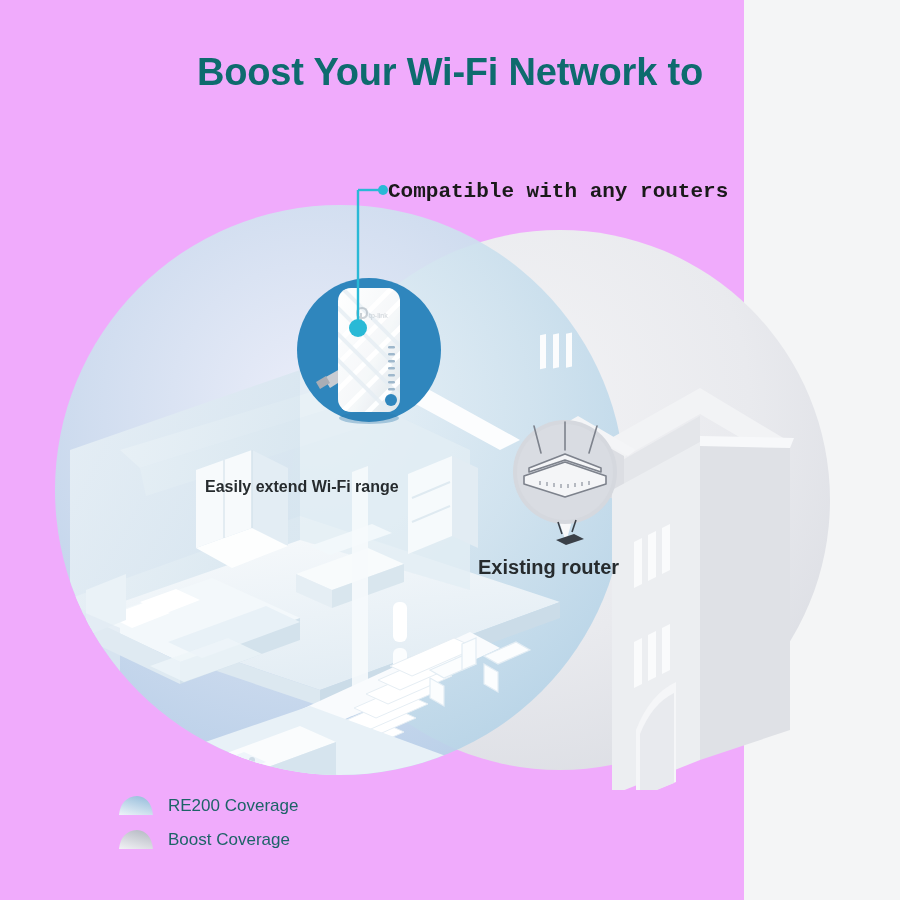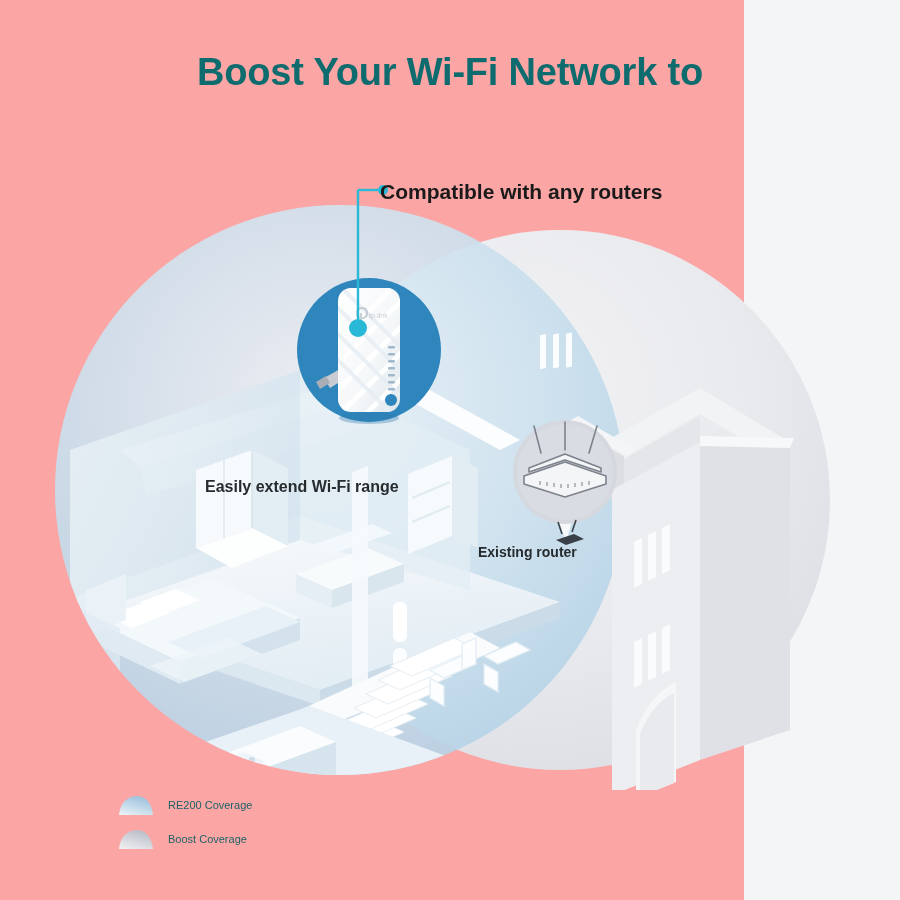--- a/index.html
+++ b/index.html
@@ -10,21 +10,21 @@
     width: 900px;
     height: 900px;
     background: #f4f5f6;
     font-family: "Liberation Sans", sans-serif;
     overflow: hidden;
   }
   #stage {
     position: relative;
     width: 744px;
     height: 900px;
-    background: #fca5a5;
+    background: #f0abfc;
   }
 
   
   .headline {
     position: absolute;
     left: 0;
     top: 48px;
     width: 900px;
     text-align: center;
     color: #0e6b6e;
@@ -45,46 +45,47 @@
     width: 900px;
     height: 640px;
   }
   #scene svg {
     display: block;
   }
 
   
   .callout-text {
     position: absolute;
-    left: 380px;
+    left: 388px;
     top: 178px;
     width: 400px;
     color: #1a1a1a;
     font-size: 21px;
     font-weight: bold;
     line-height: 1.38;
+    font-family: Liberation Mono, monospace;
   }
   .callout-text .l { display: block; }
 
   
   .scene-label {
     position: absolute;
     color: #262b2e;
     font-weight: bold;
     white-space: nowrap;
   }
   #label-extend {
     left: 205px;
     top: 478px;
     font-size: 16px;
   }
   #label-router {
     left: 478px;
-    top: 544px;
-    font-size: 14px;
+    top: 556px;
+    font-size: 20px;
   }
 
   
   #legend {
     position: absolute;
     left: 118px;
     top: 788px;
     width: 340px;
   }
   .legend-row {
@@ -93,21 +94,21 @@
     height: 34px;
   }
   .legend-swatch {
     width: 38px;
     height: 22px;
     margin-right: 12px;
     flex: none;
   }
   .legend-label {
     color: #1d6367;
-    font-size: 11px;
+    font-size: 17px;
     line-height: 1;
     text-align: center;
   }
 </style>
 </head>
 <body>
 
 <div id="stage">
 
   <div class="headline">

